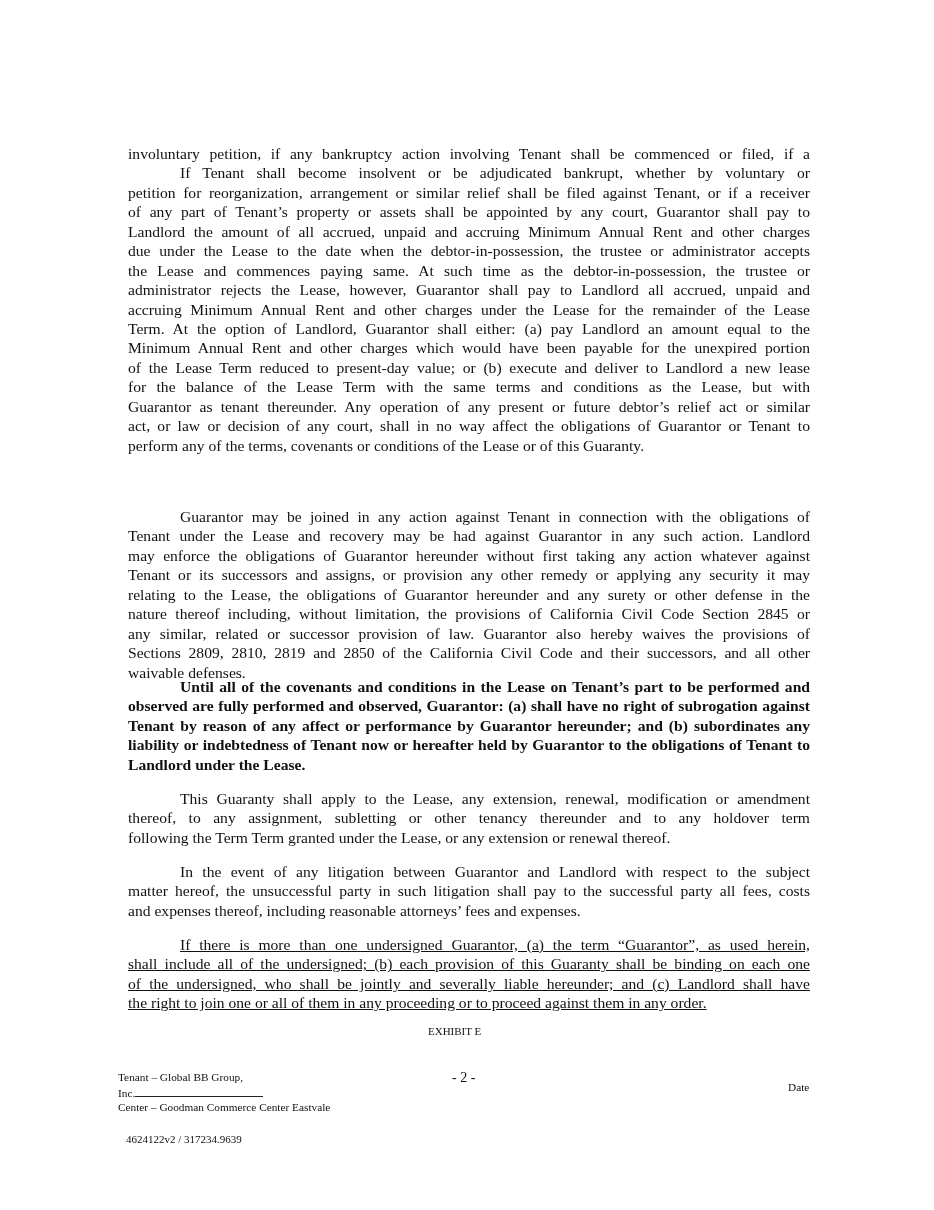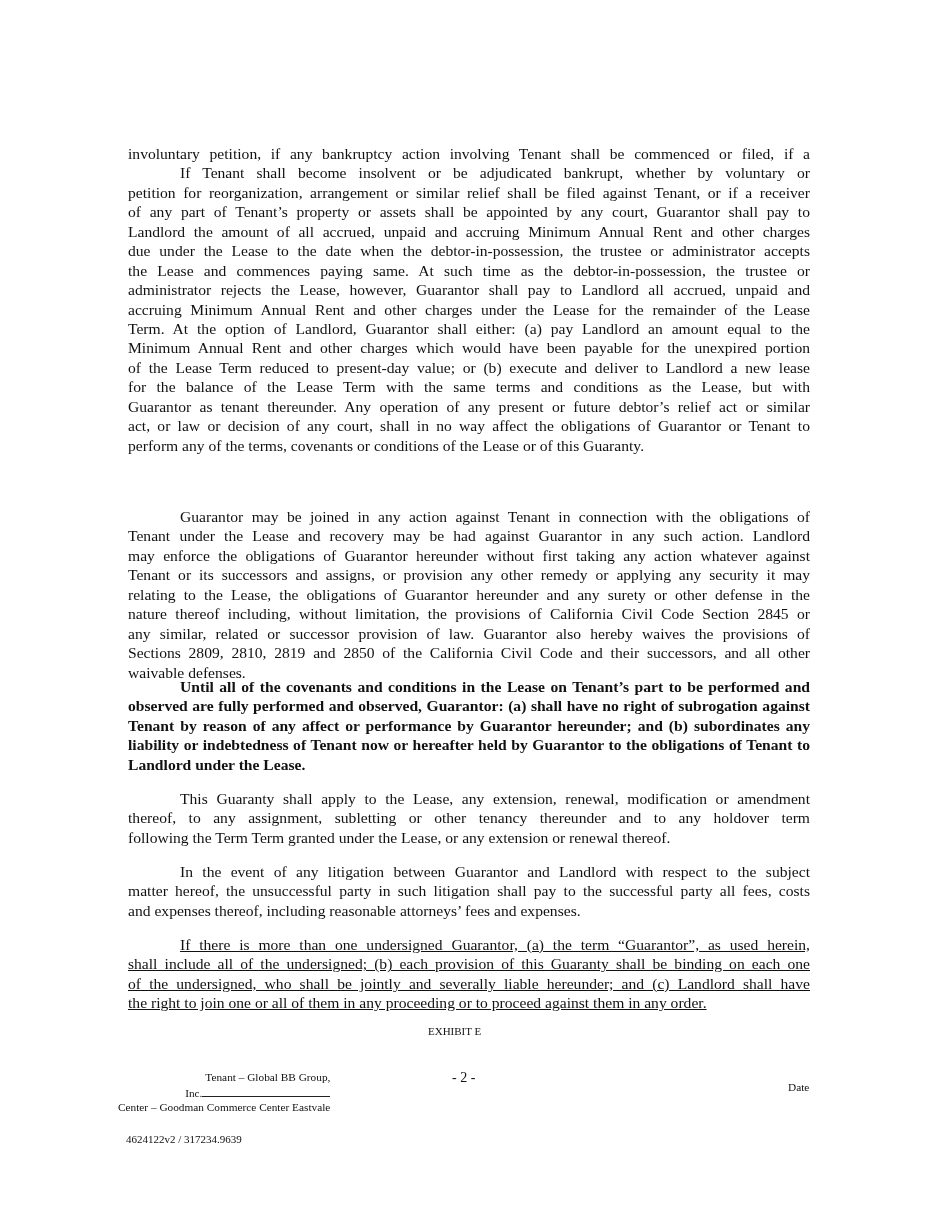--- a/index.html
+++ b/index.html
@@ -5,21 +5,21 @@
   html, body { margin: 0; padding: 0; background: #ffffff; }
   body { width: 934px; height: 1210px; position: relative; overflow: hidden;
          font-family: "Liberation Serif", "DejaVu Serif", serif; color: #111; }
   .page { position: absolute; left: 0; top: 0; width: 934px; height: 1210px; background: #fff; }
   .para { position: absolute; left: 128px; width: 682px; font-size: 15.6px; line-height: 19.45px; }
   .line { display: block; white-space: nowrap; text-align: justify; text-align-last: justify; height: 19.45px; overflow: visible; }
   .line.last { text-align-last: left; }
   .line.indent { padding-left: 52px; }
   .footer-exhibit { position: absolute; left: 428px; top: 1022px; font-size: 11px; line-height: 18px; }
   .footer-page { position: absolute; left: 452px; top: 1070px; font-size: 14px; line-height: 16px; }
-  .footer-left { position: absolute; left: 118px; top: 1070px; font-size: 11.3px; line-height: 14.5px; text-align: right; }
+  .footer-left { position: absolute; left: 118px; top: 1070px; font-size: 11.3px; line-height: 14.5px; }
   .footer-left .u { display: inline-block; width: 128px; border-bottom: 1px solid #222; height: 11px; vertical-align: baseline; }
   .footer-date { position: absolute; left: 788px; top: 1070px; font-size: 11.3px; margin-top: 11px; }
   .docid { position: absolute; left: 126px; top: 1133px; font-size: 11px; }
 </style>
 </head>
 <body>
 
 <div class="page">
   <div id="paragraphs">
       <div class="para" style="top: 144px;">

